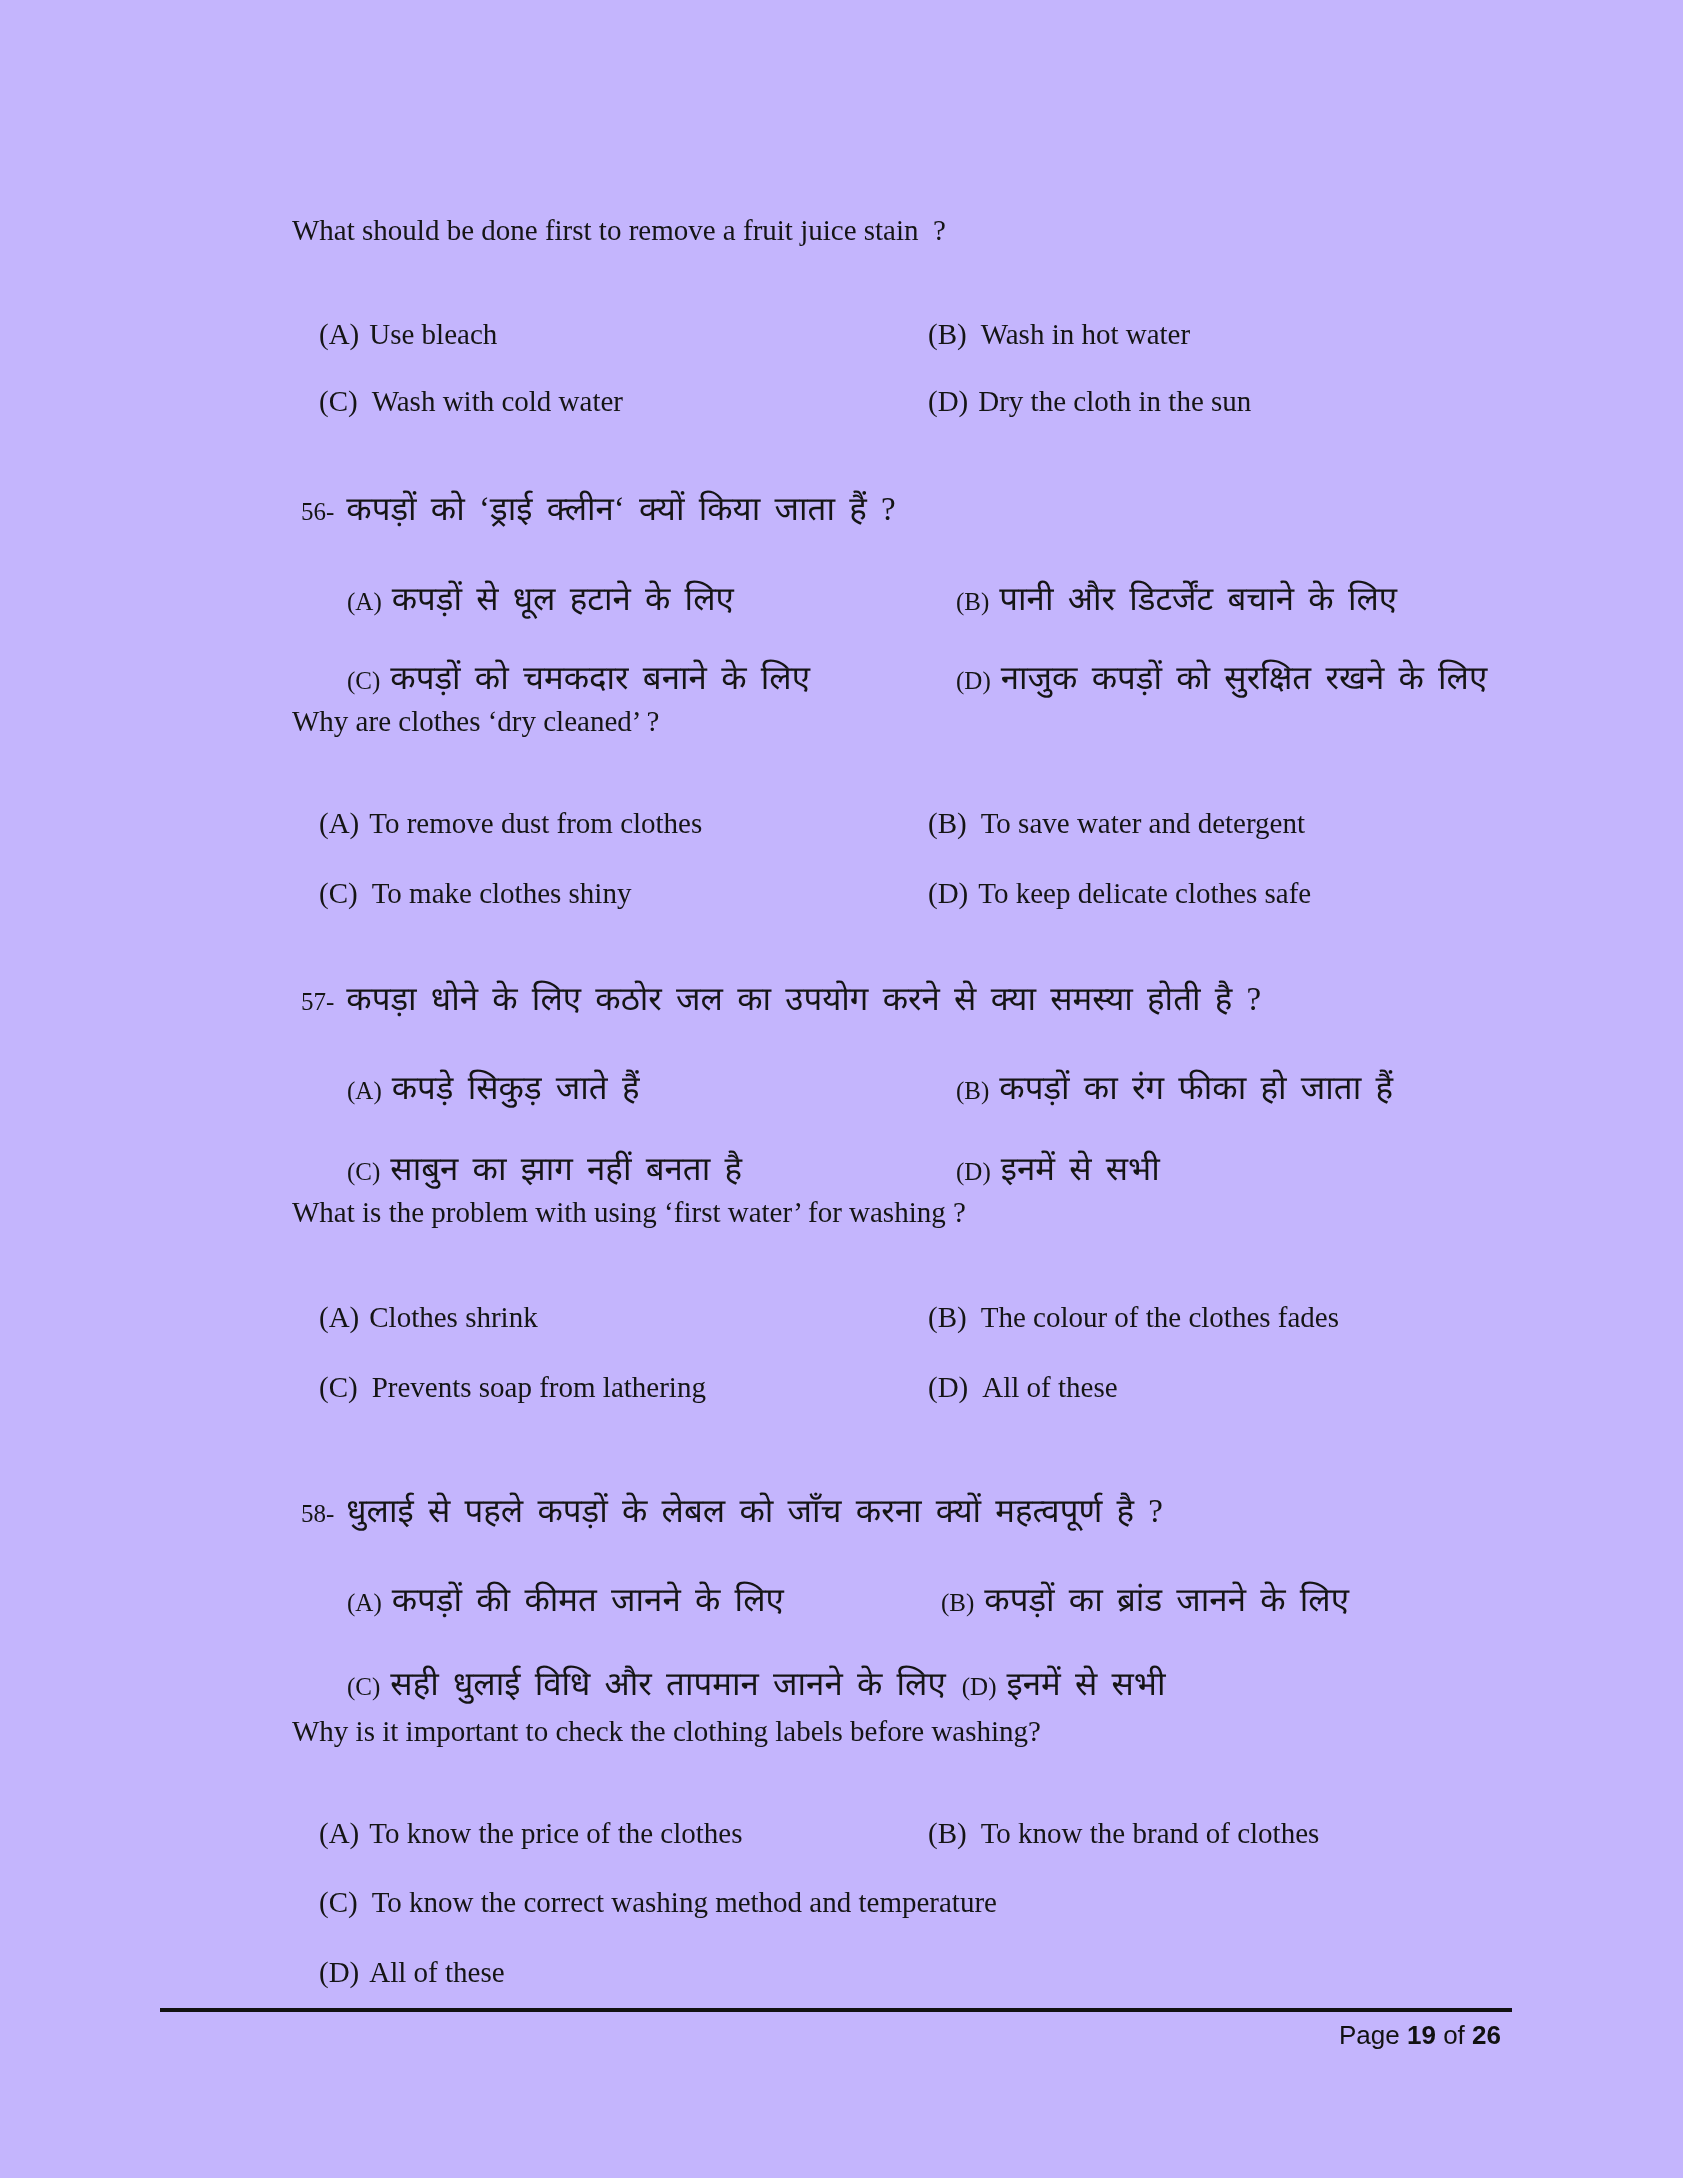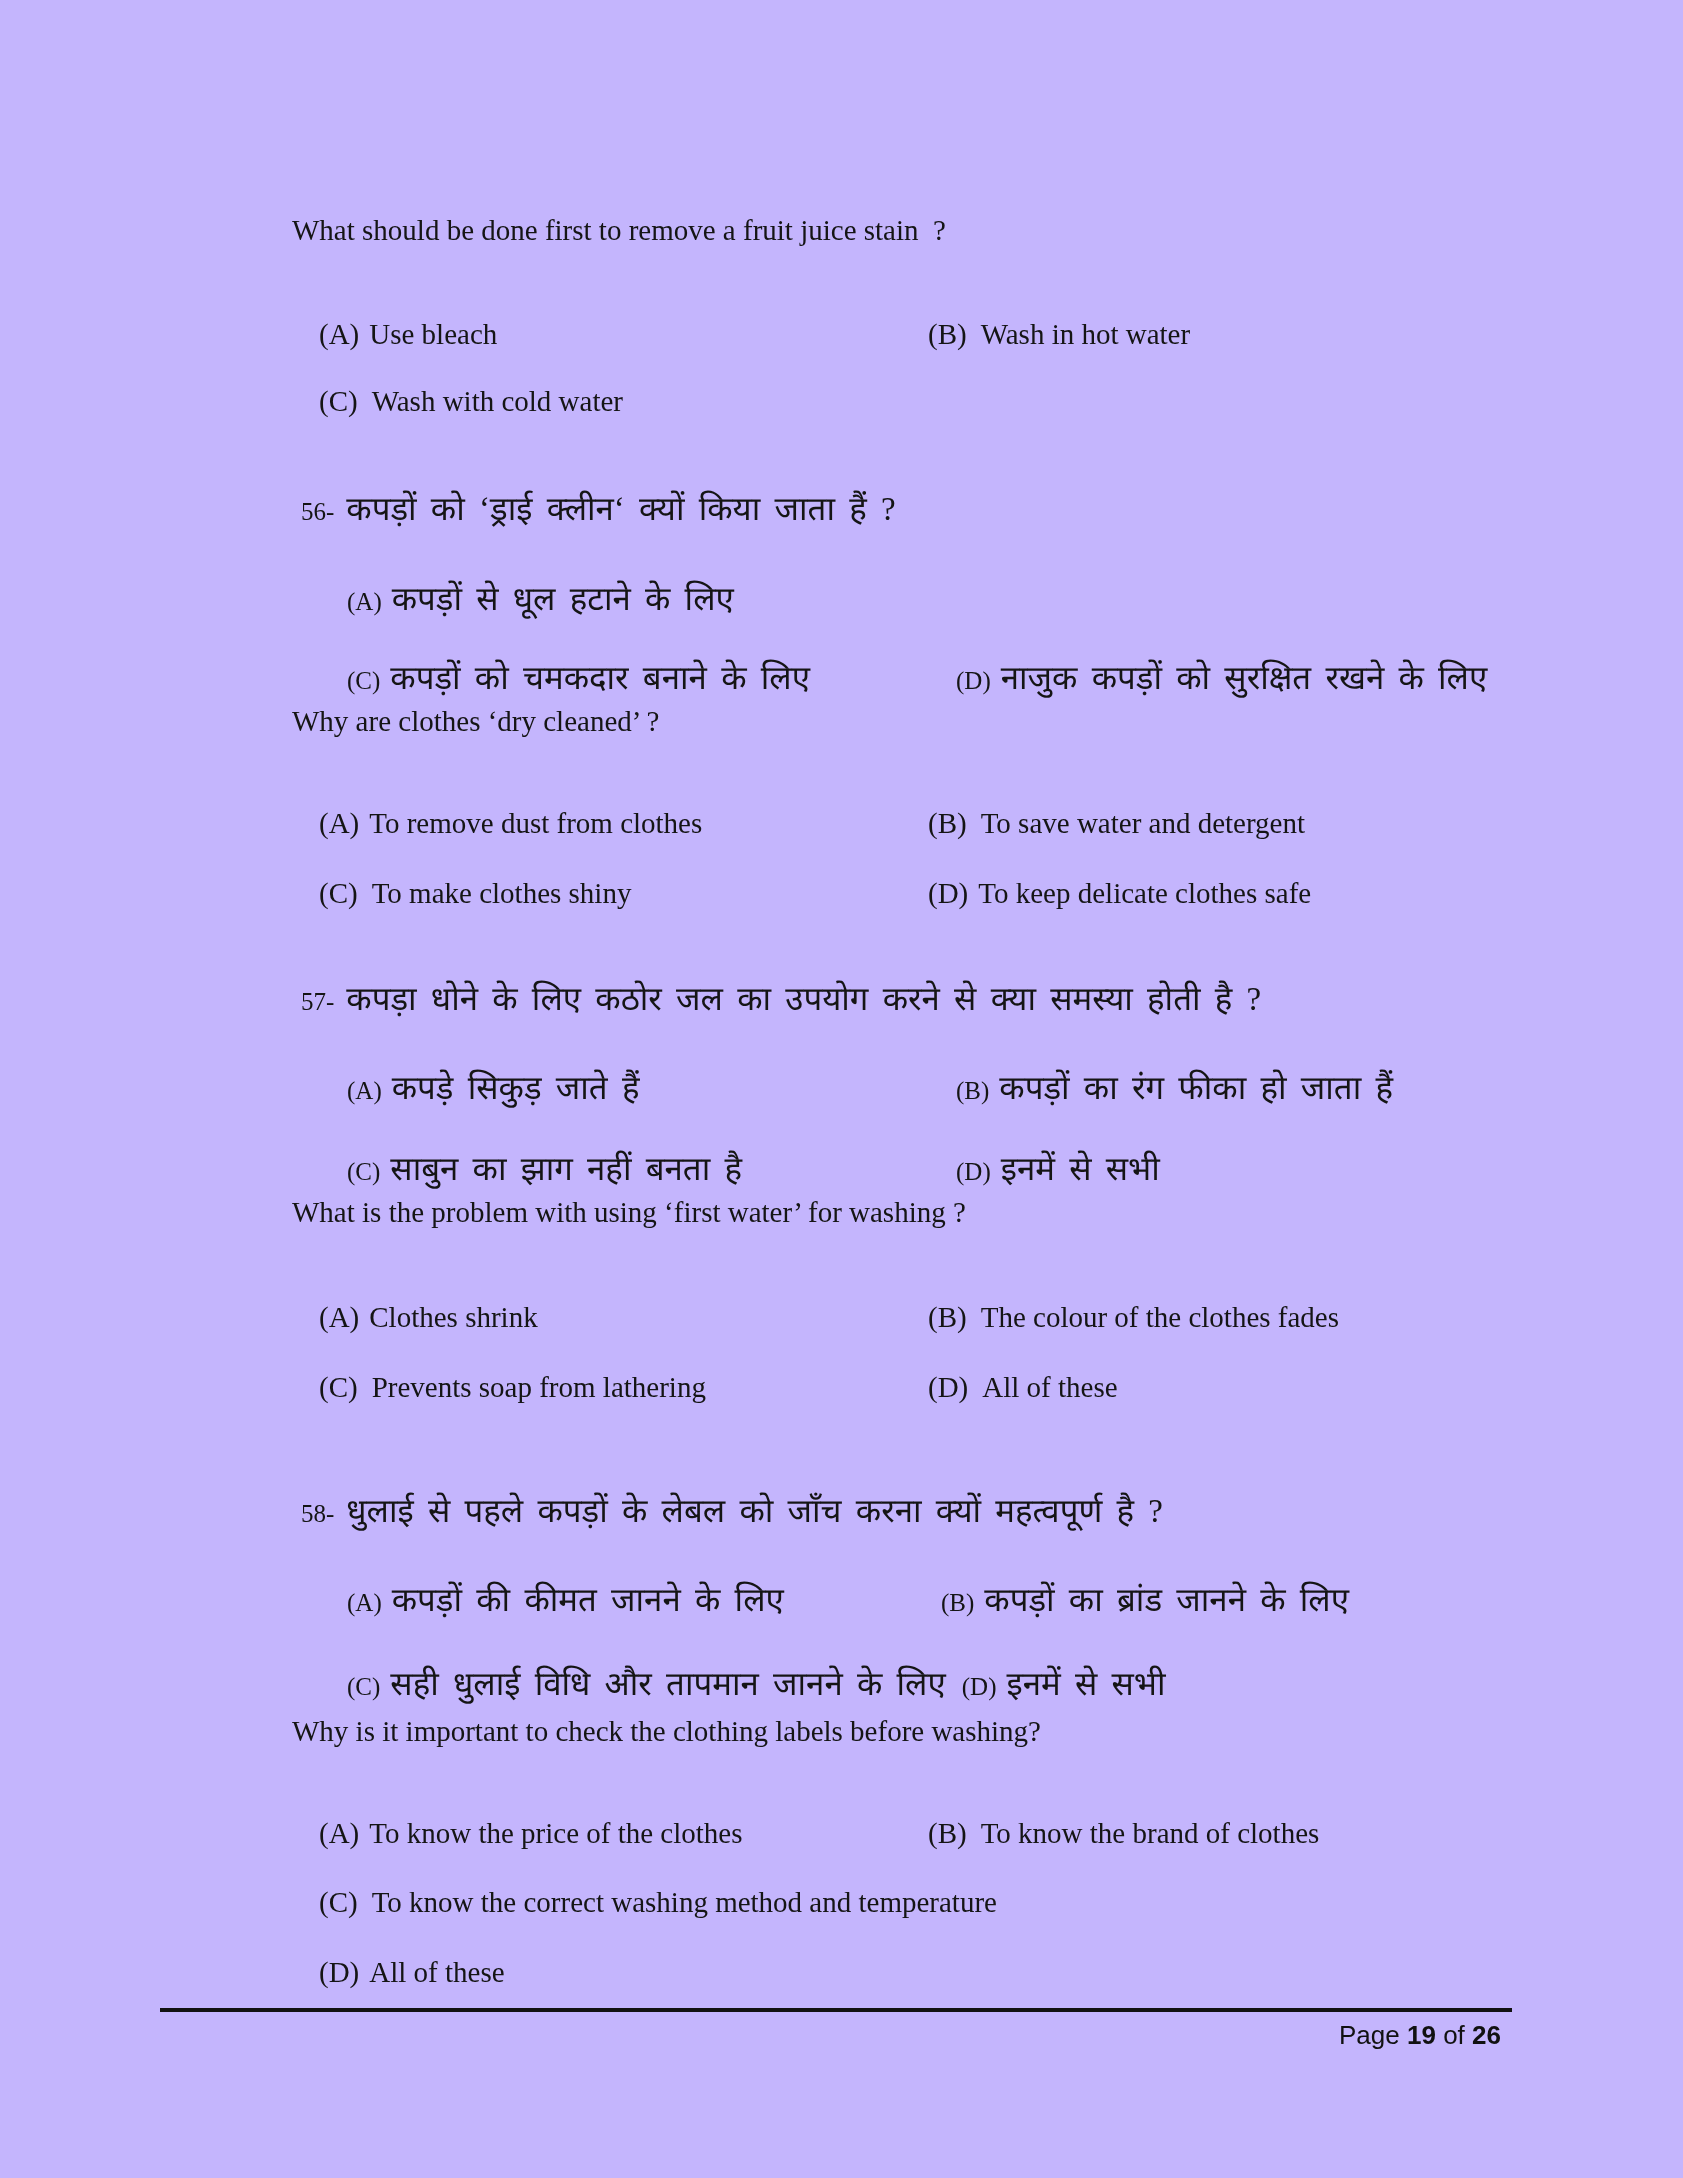--- a/index.html
+++ b/index.html
@@ -62,26 +62,32 @@
 
   <div class="it en" style="left:290px;top:285px">
     <span class="opt-label">(A)</span><span>Use bleach</span>
   </div>
   <div class="it en" style="left:899px;top:285px">
     <span class="opt-label wide">(B)</span><span>Wash in hot water</span>
   </div>
   <div class="it en" style="left:290px;top:352px">
     <span class="opt-label wide">(C)</span><span>Wash with cold water</span>
   </div>
+  <div class="it en" style="left:899px;top:352px">
+    <span class="opt-label">(D)</span><span>Dry the cloth in the sun</span>
+  </div>
 
   <div class="it hi" style="left:244px;top:453px">
     <span class="qnum">56-</span><span>कपड़ों को ‘ड्राई क्लीन‘ क्यों किया जाता हैं ?</span>
   </div>
   <div class="it hi" style="left:290px;top:543px">
     <span class="opt-label">(A)</span><span>कपड़ों से धूल हटाने के लिए</span>
+  </div>
+  <div class="it hi" style="left:899px;top:543px">
+    <span class="opt-label">(B)</span><span>पानी और डिटर्जेंट बचाने के लिए</span>
   </div>
   <div class="it hi" style="left:290px;top:622px">
     <span class="opt-label">(C)</span><span>कपड़ों को चमकदार बनाने के लिए</span>
   </div>
   <div class="it hi" style="left:899px;top:622px">
     <span class="opt-label">(D)</span><span>नाजुक कपड़ों को सुरक्षित रखने के लिए</span>
   </div>
   <div class="it en" style="left:292px;top:705px">Why are clothes ‘dry cleaned’ ?</div>
   <div class="it en" style="left:290px;top:774px">
     <span class="opt-label">(A)</span><span>To remove dust from clothes</span>

